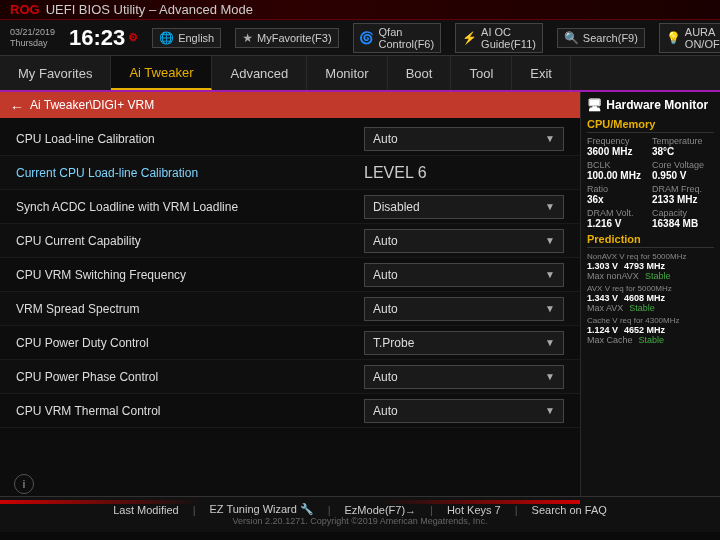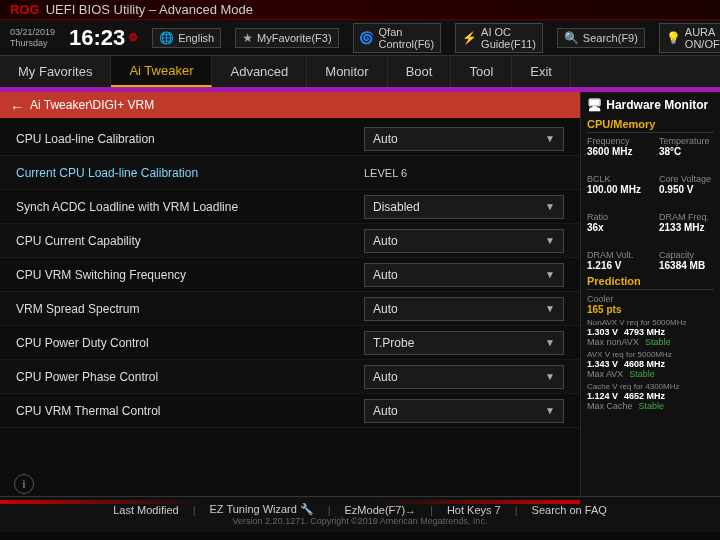--- a/index.html
+++ b/index.html
@@ -74,21 +74,21 @@
       background: #1a1a1a;
     }
     .info-btn .icon { color: #aaa; font-size: 12px; }
 
     
     .nav-bar {
       background: #1a1a1a;
       height: 36px;
       display: flex;
       align-items: stretch;
-      border-bottom: 5px solid #a21caf;
+      border-bottom: 2px solid #a21caf;
     }
     .nav-item {
       padding: 0 18px;
       display: flex;
       align-items: center;
       font-size: 13px;
       color: #ccc;
       cursor: pointer;
       border-right: 1px solid #2a2a2a;
     }
@@ -142,21 +142,21 @@
     }
     .setting-row:nth-child(even) { background: #0f0f0f; }
     .setting-row:nth-child(odd) { background: #0d0d0d; }
     .setting-label {
       flex: 1;
       font-size: 12px;
       color: #ddd;
     }
     .setting-label.dimmed { color: #7dd3fc; }
     .setting-value-text {
-      font-size: 11px;
+      font-size: 16px;
       color: #ccc;
       width: 200px;
     }
     .setting-dropdown {
       width: 200px;
       height: 24px;
       background: #1a1a1a;
       border: 1px solid #444;
       color: #ddd;
       font-size: 12px;
@@ -192,21 +192,21 @@
       color: #e8b000;
       font-size: 11px;
       font-weight: bold;
       margin: 4px 0 3px 0;
       padding-bottom: 2px;
       border-bottom: 1px solid #333;
     }
     .hw-grid {
       display: grid;
       grid-template-columns: 1fr 1fr;
-      gap: 17px;
+      gap: 3px;
       margin-bottom: 4px;
     }
     .hw-cell-label { color: #888; font-size: 9px; }
     .hw-cell-value { color: #fff; font-size: 10px; font-weight: bold; }
     .hw-cell-value.highlight { color: #e8b000; }
     .prediction-section { margin-top: 4px; }
     .pred-item { margin-bottom: 3px; }
     .pred-label { color: #888; font-size: 8px; }
     .pred-row { display: flex; gap: 6px; }
     .pred-val { color: #fff; font-size: 9px; font-weight: bold; }
@@ -446,24 +446,20 @@
         <div class="hw-cell-label">DRAM Volt.</div>
         <div class="hw-cell-value">1.216 V</div>
       </div>
       <div>
         <div class="hw-cell-label">Capacity</div>
         <div class="hw-cell-value">16384 MB</div>
       </div>
     </div>
     <div class="hw-section-title">Prediction</div>
     <div class="prediction-section">
-      <div class="pred-item">
-        <div class="hw-cell-label">Cooler</div>
-        <div class="hw-cell-value highlight">165 pts</div>
-      </div>
       <div class="pred-item">
         <div class="pred-label">NonAVX V req for 5000MHz</div>
         <div class="pred-row">
           <span class="pred-val">1.303 V</span>
           <span class="pred-val">4793 MHz</span>
         </div>
         <div class="pred-row">
           <span class="hw-cell-label">Max nonAVX</span>
           <span class="pred-status">Stable</span>
         </div>

